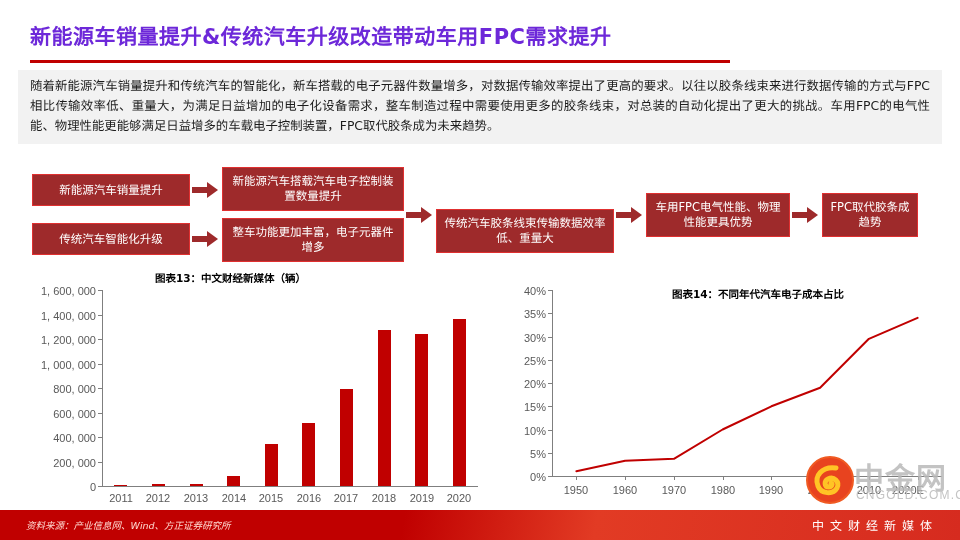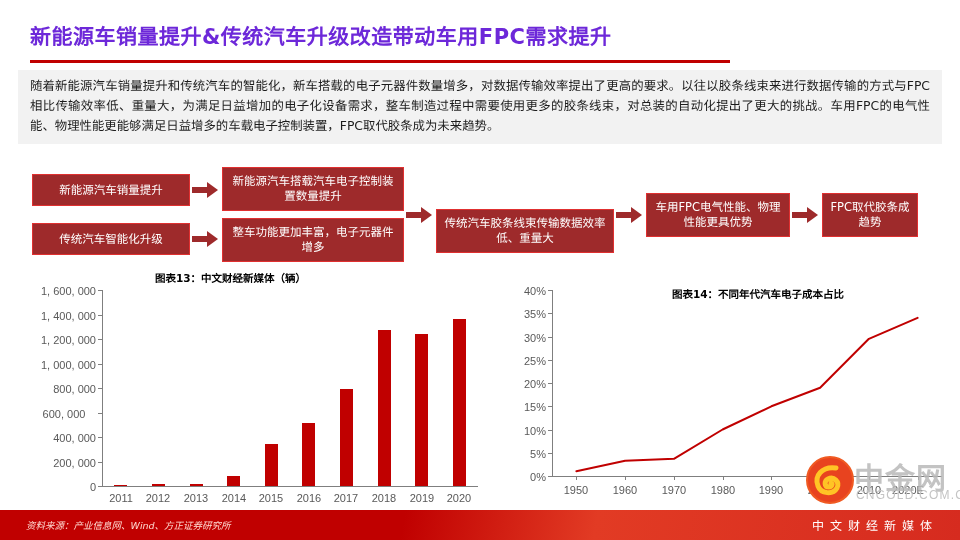--- a/index.html
+++ b/index.html
@@ -156,21 +156,21 @@
     <div id="bar-plot" style="position:absolute;left:0;top:0;width:450px;height:238px;">
         <div class="axisline" style="left: 72px; top: 22px; width: 1px; height: 196px;"></div>
         <div class="axisline" style="left: 72px; top: 218px; width: 376px; height: 1px;"></div>
         <div class="tick" style="left: 68px; top: 218px;"></div>
         <div class="axis-label ylab" style="left: 2px; top: 213px; width: 64px;">0</div>
         <div class="tick" style="left: 68px; top: 194px;"></div>
         <div class="axis-label ylab" style="left: 2px; top: 189px; width: 64px;">200, 000</div>
         <div class="tick" style="left: 68px; top: 169px;"></div>
         <div class="axis-label ylab" style="left: 2px; top: 164px; width: 64px;">400, 000</div>
         <div class="tick" style="left: 68px; top: 145px;"></div>
-        <div class="axis-label ylab" style="left: 2px; top: 140px; width: 64px; text-align: center;">600, 000</div>
+        <div class="axis-label ylab" style="left: 2px; top: 140px; width: 64px;">600, 000</div>
         <div class="tick" style="left: 68px; top: 120px;"></div>
         <div class="axis-label ylab" style="left: 2px; top: 115px; width: 64px;">800, 000</div>
         <div class="tick" style="left: 68px; top: 96px;"></div>
         <div class="axis-label ylab" style="left: 2px; top: 91px; width: 64px;">1, 000, 000</div>
         <div class="tick" style="left: 68px; top: 71px;"></div>
         <div class="axis-label ylab" style="left: 2px; top: 66px; width: 64px;">1, 200, 000</div>
         <div class="tick" style="left: 68px; top: 47px;"></div>
         <div class="axis-label ylab" style="left: 2px; top: 42px; width: 64px;">1, 400, 000</div>
         <div class="tick" style="left: 68px; top: 22px;"></div>
         <div class="axis-label ylab" style="left: 2px; top: 17px; width: 64px;">1, 600, 000</div>

